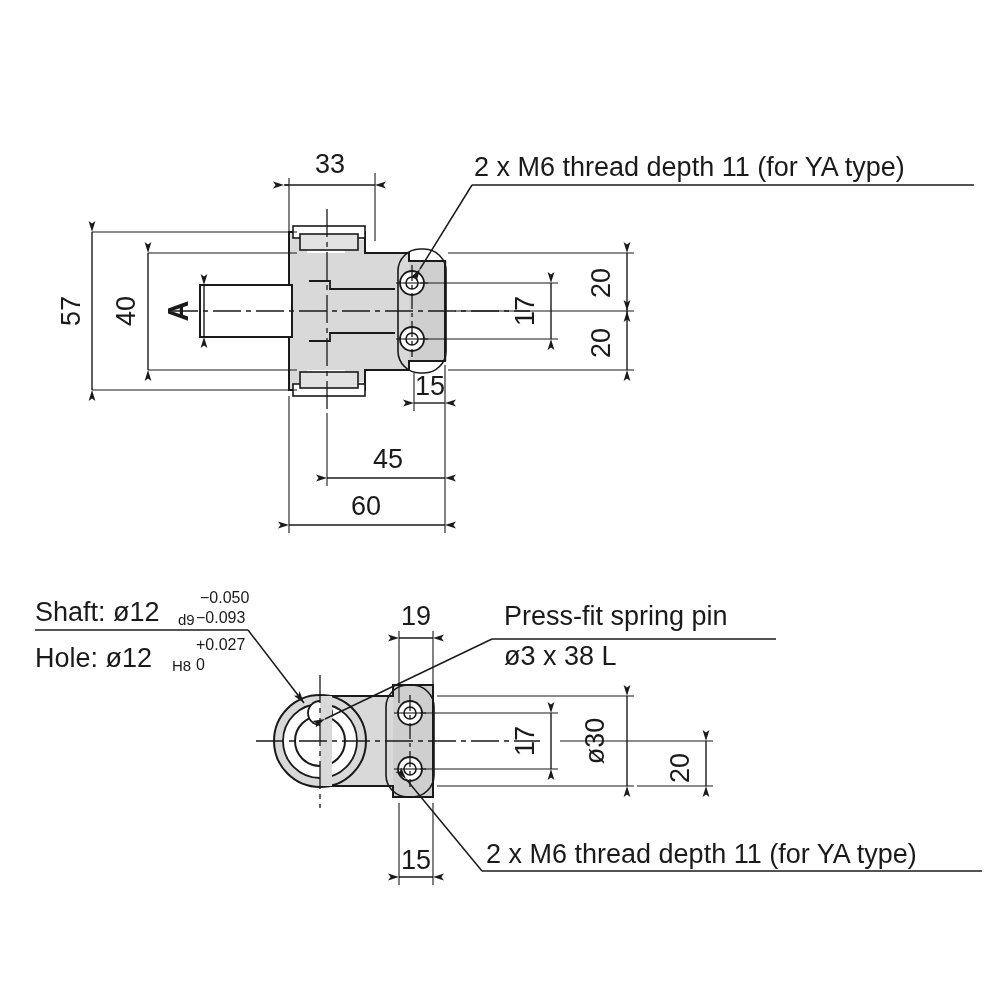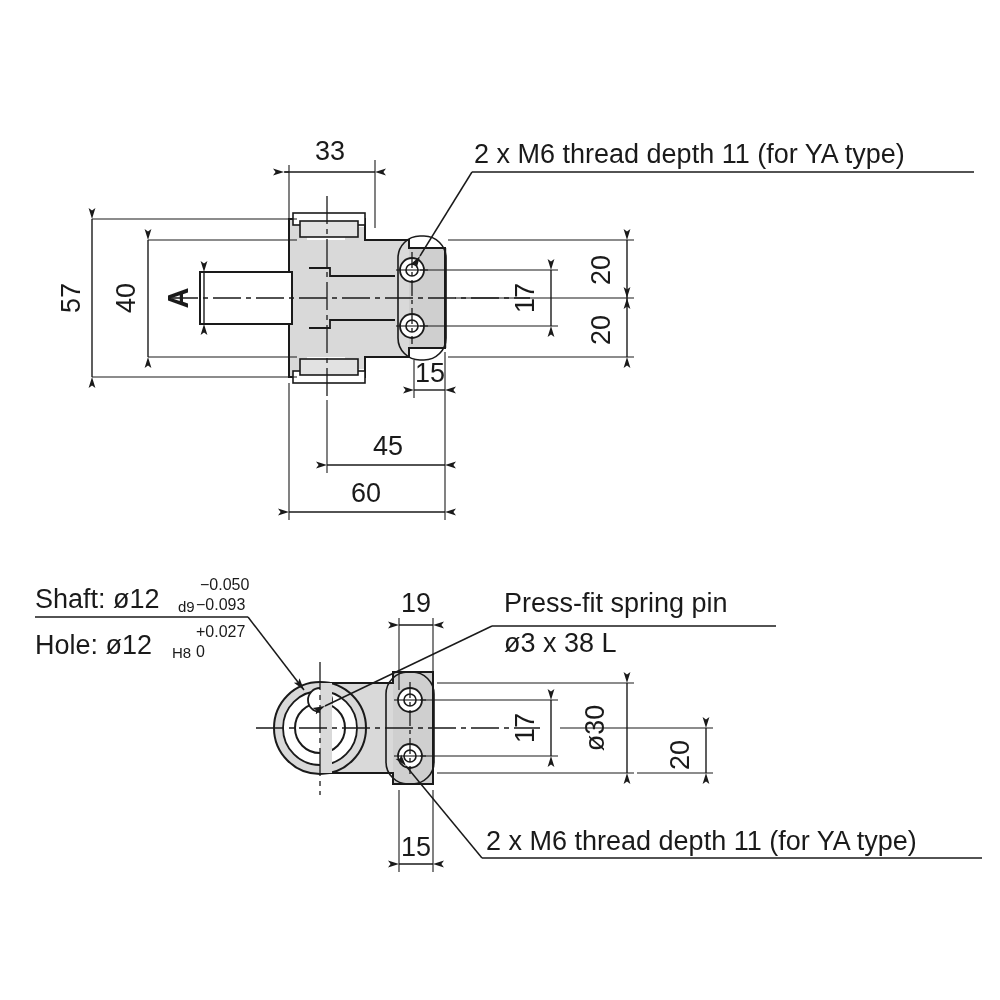--- a/index.html
+++ b/index.html
@@ -10,20 +10,21 @@
   body {
     width: 1000px;
     height: 1000px;
     font-family: "Liberation Sans", sans-serif;
     overflow: hidden;
   }
   #drawing-root {
     position: relative;
     width: 1000px;
     height: 782px;
+    margin-top: 13px;
   }
   svg.cad {
     display: block;
     width: 1000px;
     height: 1000px;
   }
   text {
     font-family: "Liberation Sans", sans-serif;
     fill: #1a1a1a;
   }

